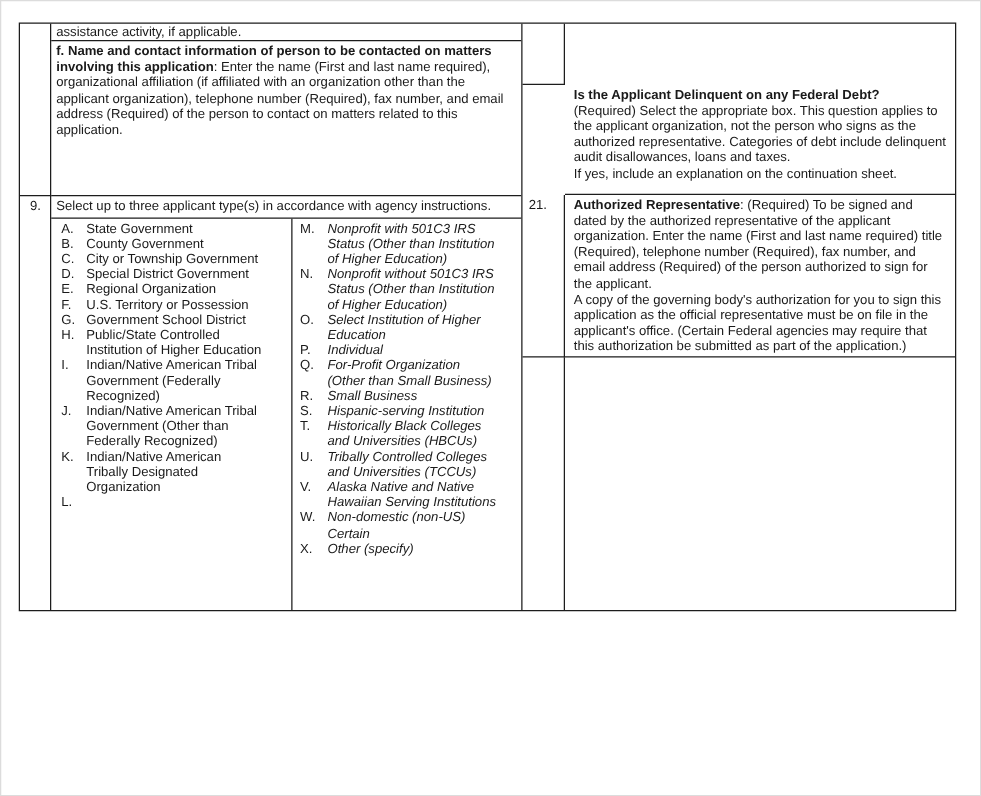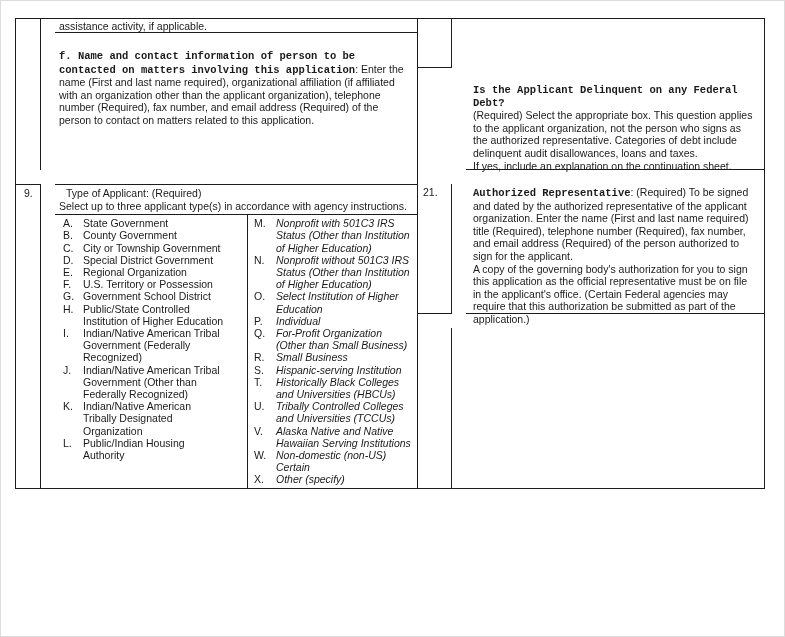--- a/index.html
+++ b/index.html
@@ -14,41 +14,41 @@
   }
   .doc-table{
     position:absolute;left:15px;top:18px;
     width:750px;height:471px;
     display:flex;
     border:1px solid #1c1c1c;
     box-sizing:border-box;
     font-size:10.5px;line-height:12.6px;
   }
   .doc-table *{box-sizing:border-box;}
-  .half{height:100%;gap:14px;}
+  .half{height:100%;}
   .half-left{
     width:402px;
     display:grid;
     grid-template-columns:25px 1fr;
     grid-template-rows:14px 123px 1fr;
     border-right:1px solid #1c1c1c;
   }
   .half-right{
     flex:1;
     display:grid;
     grid-template-columns:34px 1fr;
     grid-template-rows:49px 88px 130px 1fr;
   }
   .numcell{border-right:1px solid #1c1c1c;padding:2px 2px 0 5px;}
   .bt{border-top:1px solid #1c1c1c;}
   .bb{border-bottom:1px solid #1c1c1c;}
   .tcell{padding:1px 6px 0 4px;}
   .tcell p, .tcellR p{margin:0;white-space:pre-wrap;}
   .tcellR{padding:2px 6px 0 7px;}
-  .b{font-weight:bold;font-family:Liberation Mono, monospace;}
+  .b{font-weight:bold;}
   .num9{padding-left:8px;}
   .note-gap{margin-top:13px;}
   
   .cell9{display:flex;flex-direction:column;padding:0;}
   .t9-head{padding:2px 6px 0 4px;}
   .t9-title{margin-left:7px;}
   .type-list{flex:1;display:flex;border-top:1px solid #1c1c1c;margin-top:2px;}
   .tl-col{padding-top:2px;line-height:12.2px;}
   .tl-left{width:193px;border-right:1px solid #1c1c1c;}
   .tl-right{flex:1;}
@@ -77,21 +77,20 @@
       <div class="tcell" style="grid-column:2;grid-row:2;padding-top:2px;">
         <p><span class="b">f. Name and contact information of person to be contacted on matters involving this application</span><span>: Enter the name (First and last name required), organizational affiliation (if affiliated with an organization other than the applicant organization), telephone number (Required), fax number, and email address (Required) of the person to contact on matters related to this application.</span></p>
       </div>
 
       <div class="numcell bt num9" style="grid-column:1;grid-row:3;">
         <span>9.</span>
       </div>
 
       <div class="cell9 bt" style="grid-column:2;grid-row:3;">
         <div class="t9-head">
-          <div class="t9-title">Type of Applicant: (Required)</div>
           <div>Select up to three applicant type(s) in accordance with agency instructions.</div>
         </div>
         <div class="type-list">
           <div class="tl-col tl-left">
 
               <div class="tl-item">
                 <span class="tl-letter">A.</span>
                 <span class="tl-label">State Government</span>
               </div>
 
@@ -140,21 +139,20 @@
                 <span class="tl-label">Indian/Native American Tribal Government (Other than Federally Recognized)</span>
               </div>
 
               <div class="tl-item">
                 <span class="tl-letter">K.</span>
                 <span class="tl-label">Indian/Native American Tribally Designated Organization</span>
               </div>
 
               <div class="tl-item">
                 <span class="tl-letter">L.</span>
-                <span class="tl-label">Public/Indian Housing Authority</span>
               </div>
             </div>
           <div class="tl-col tl-right">
 
               <div class="tl-item">
                 <span class="tl-letter">M.</span>
                 <span class="tl-label">Nonprofit with 501C3 IRS Status (Other than Institution of Higher Education)</span>
               </div>
 
               <div class="tl-item">

